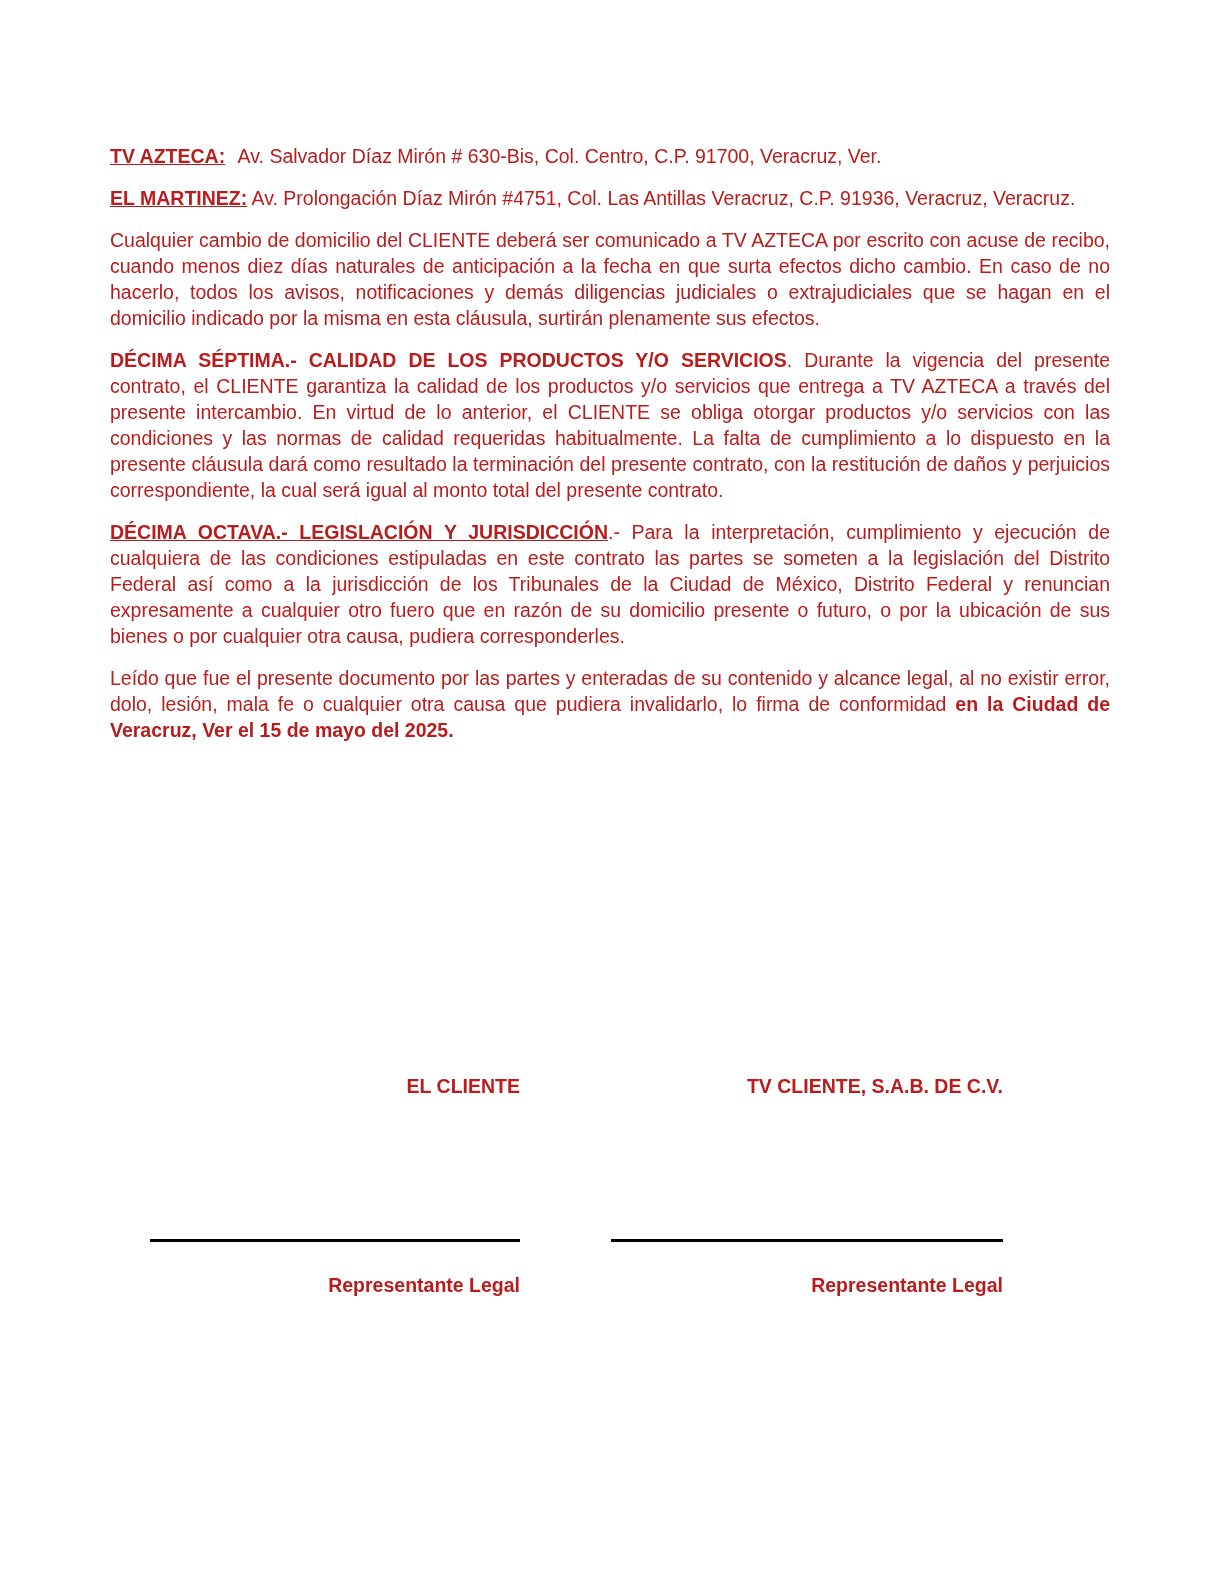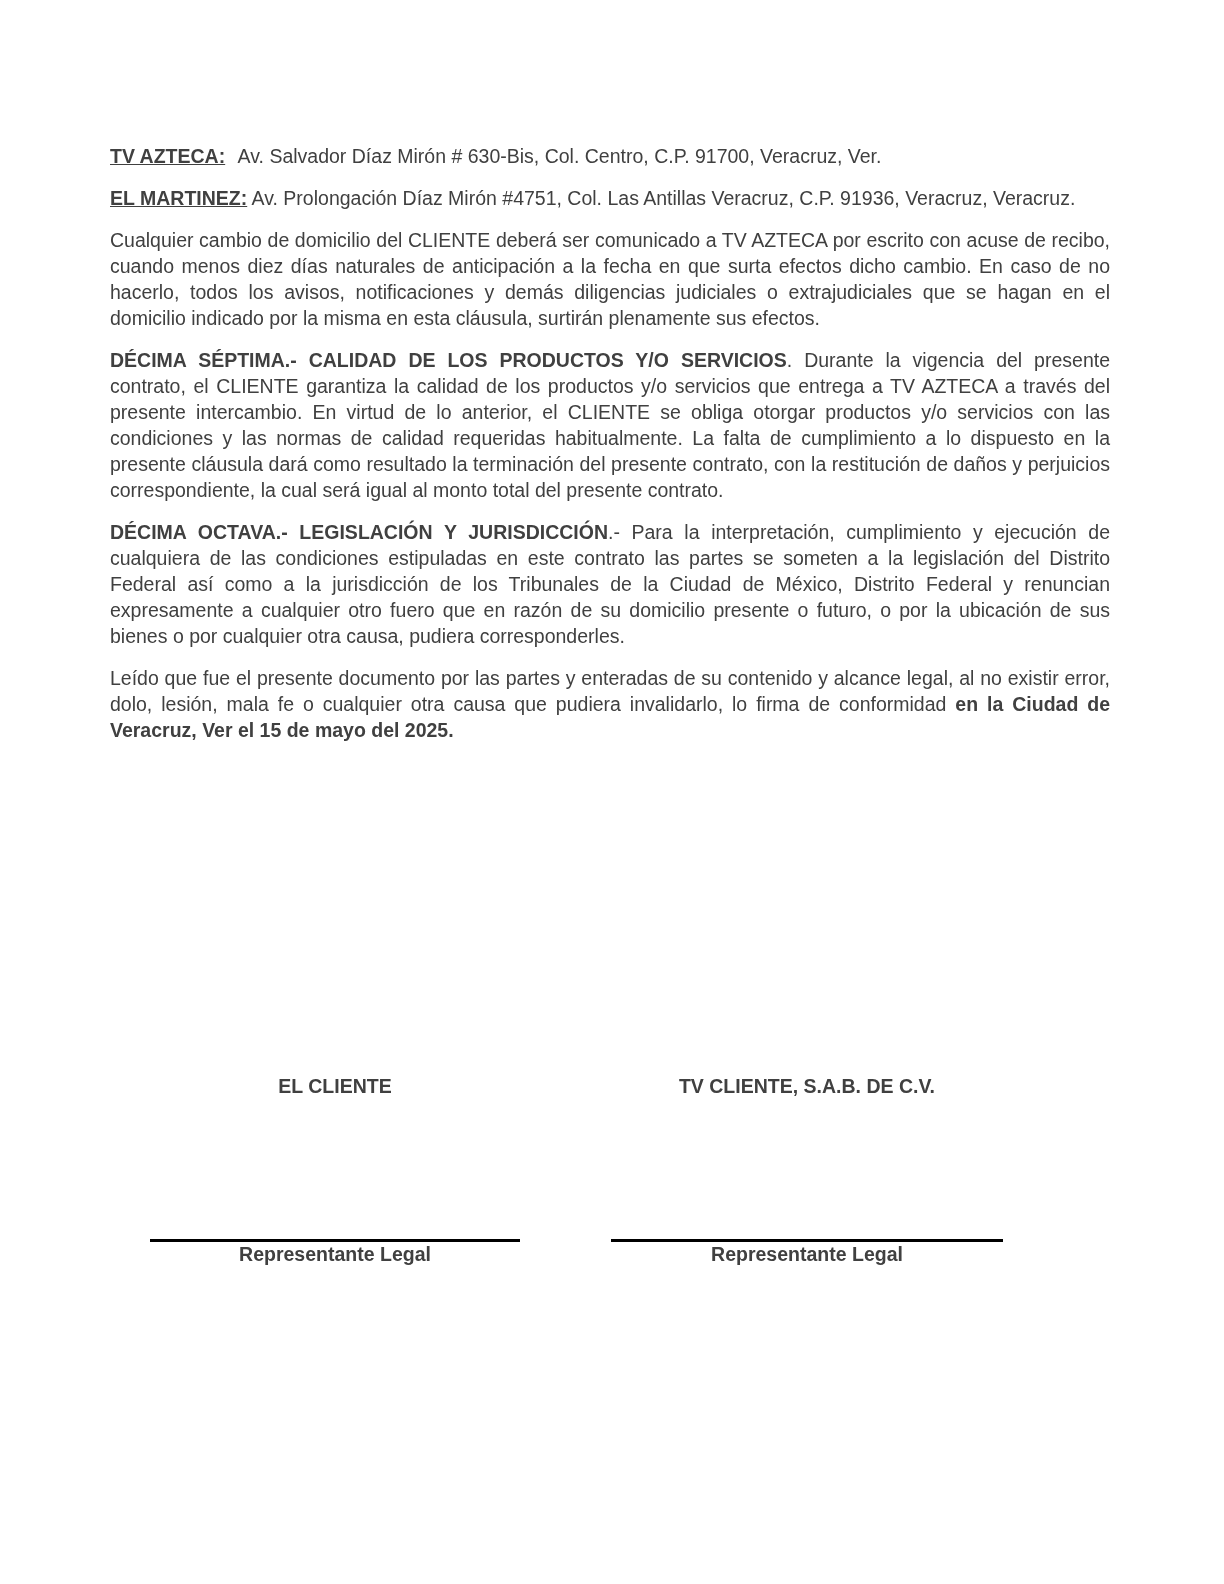--- a/index.html
+++ b/index.html
@@ -7,60 +7,60 @@
     margin: 0;
     padding: 0;
     background: #ffffff;
   }
   .page {
     position: relative;
     width: 1224px;
     height: 1584px;
     margin: 0 auto;
     background: #ffffff;
-    color: #404040;
+    color: #b91c1c;
     font-family: "Liberation Sans", sans-serif;
     font-size: 19.5px;
     line-height: 26px;
     box-sizing: border-box;
     padding: 143px 114px 0 110px;
     overflow: hidden;
   }
   p { margin: 0 0 16px 0; }
   .party-line { text-align: left; }
   .party-label {
     font-weight: bold;
     text-decoration: underline;
   }
   .addr-wide { margin-left: 7px; }
   .body-par { text-align: justify; }
   .clause-heading { font-weight: bold; }
-  .clause-heading.underlined { }
+  .clause-heading.underlined { text-decoration: underline; }
   .bold-run { font-weight: bold; }
 
   .sig-row {
     display: flex;
     justify-content: space-between;
     margin-top: 330px;
     padding-left: 40px;
     padding-right: 107px;
   }
   .sig-col {
-    text-align: center;
+    text-align: right;
     font-weight: bold;
   }
   .sig-col-left  { width: 370px; }
   .sig-col-right { width: 392px; }
   .sig-party { line-height: 26px; }
   .sig-rule {
     height: 140px;
     border-bottom: 3px solid #000000;
   }
   .sig-name  { line-height: 25px; margin-top: 2px; }
-  .sig-title { line-height: 25px; }
+  .sig-title { line-height: 25px; margin-top: 31px; }
 </style>
 </head>
 <body>
 
 <div class="page">
 
   <p class="party-line">
     <span class="party-label">TV AZTECA:</span>
     <span class="addr addr-wide">Av. Salvador Díaz Mirón # 630-Bis, Col. Centro, C.P. 91700, Veracruz, Ver.</span>
   </p>

